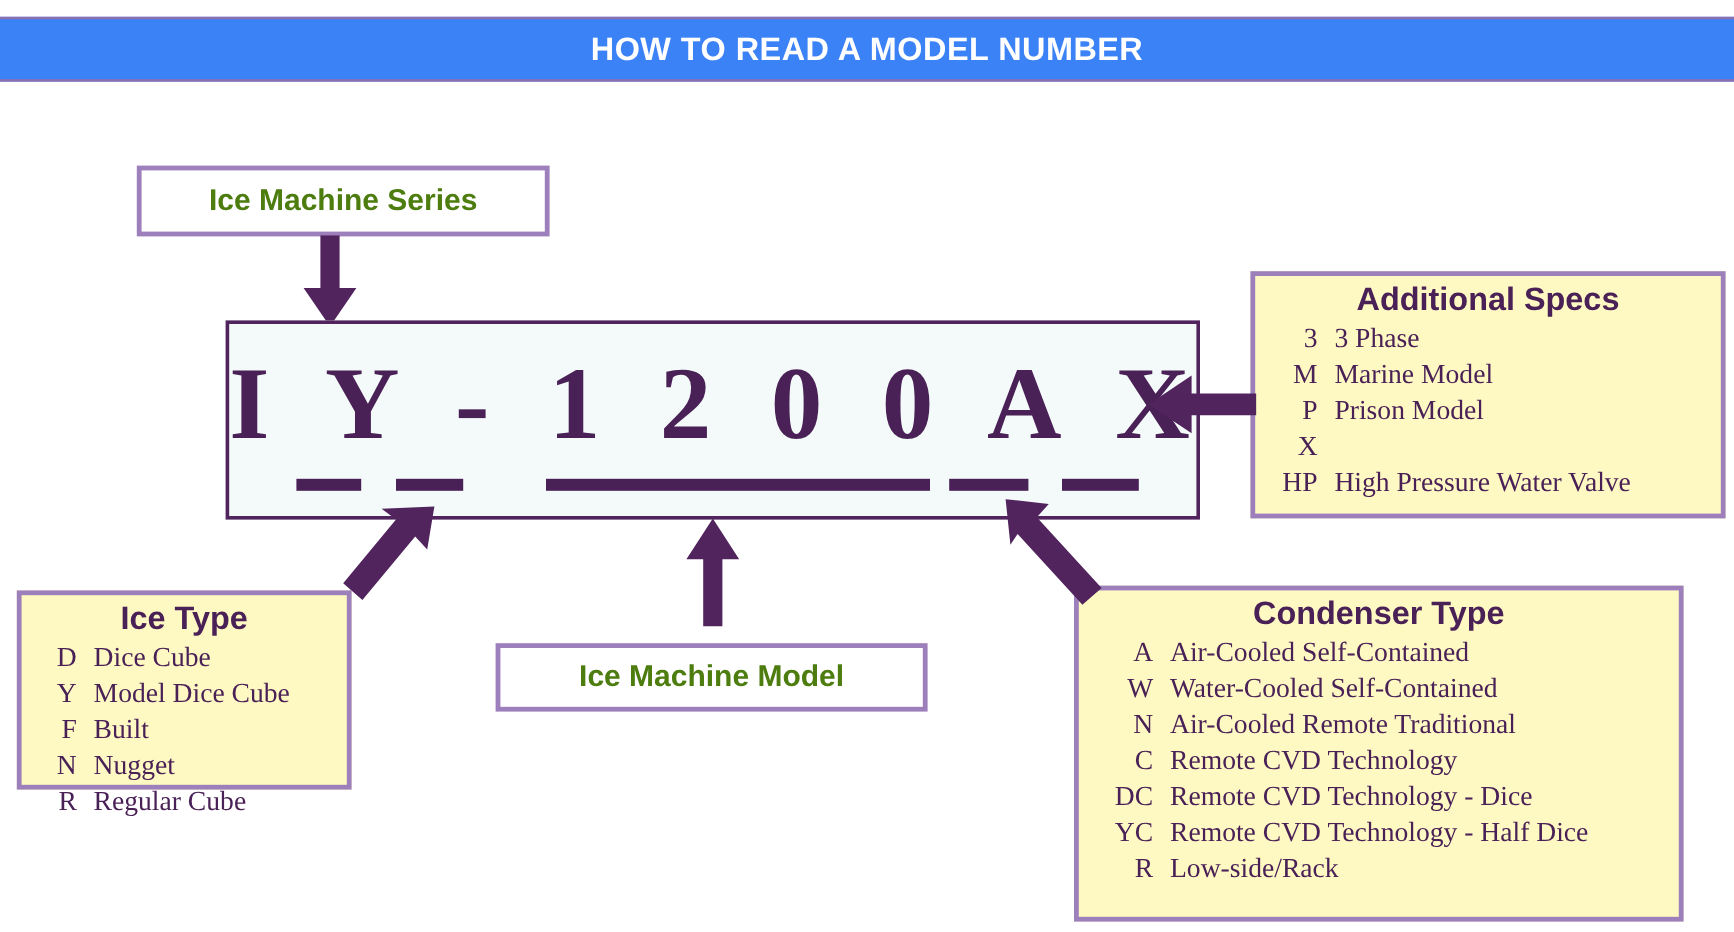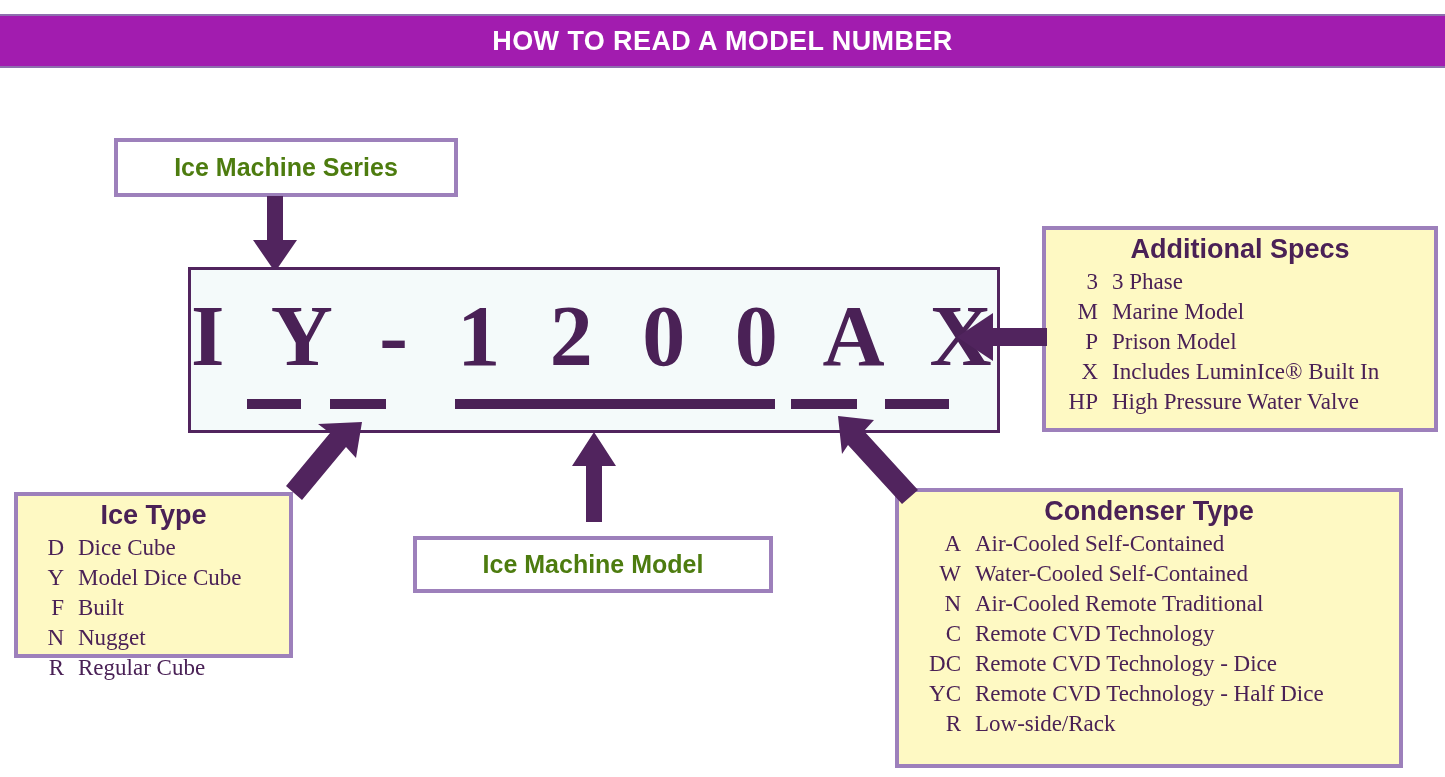--- a/index.html
+++ b/index.html
@@ -18,21 +18,21 @@
     overflow: hidden;
   }
 
   
   .header-bar {
     position: absolute;
     left: 0;
     top: 14px;
     width: 1445px;
     height: 54px;
-    background: #a21caf;
+    background: #3b82f6;
     border-top: 2px solid #8e6fae;
     border-bottom: 2px solid #8e6fae;
     box-sizing: border-box;
     display: flex;
     align-items: center;
     justify-content: center;
   }
   .header-title {
     color: #ffffff;
     font-size: 27px;
@@ -183,21 +183,20 @@
       <li class="legend-row">
         <span class="legend-code">M</span>
         <span class="legend-desc">Marine Model</span>
       </li>
       <li class="legend-row">
         <span class="legend-code">P</span>
         <span class="legend-desc">Prison Model</span>
       </li>
       <li class="legend-row">
         <span class="legend-code">X</span>
-        <span class="legend-desc">Includes LuminIce® Built In</span>
       </li>
       <li class="legend-row">
         <span class="legend-code">HP</span>
         <span class="legend-desc">High Pressure Water Valve</span>
       </li>
     </ul>
   </div>
 
   <div class="arrow" style="left:955px; top:305px; width:92px; height:64px;">
     <svg width="92" height="64" viewBox="0 0 92 64">

